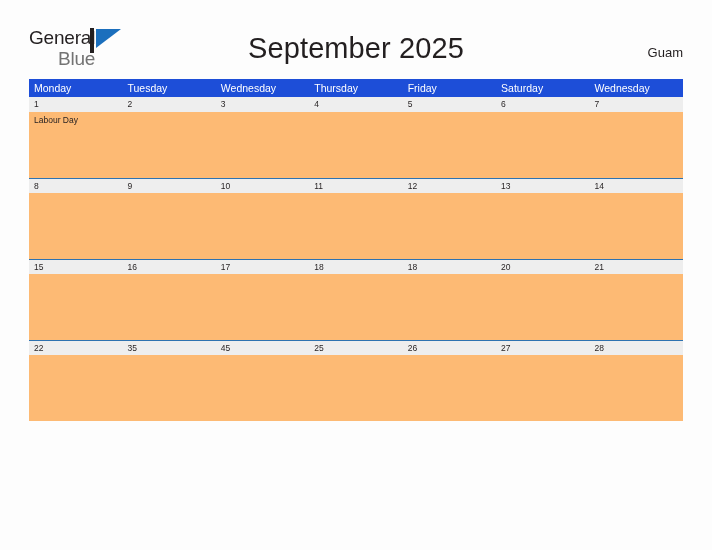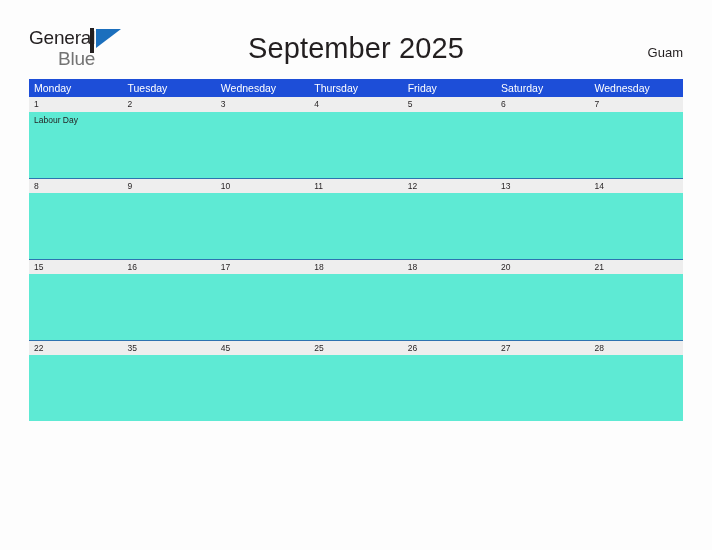--- a/index.html
+++ b/index.html
@@ -134,21 +134,21 @@
     white-space: nowrap;
     overflow: hidden;
   }
   .daynum.empty {
     color: transparent;
   }
 
   .week .events {
     display: flex;
     width: 100%;
-    background: #5eead4;
+    background: #fdba74;
     height: 66px;
   }
   .week.last .events {
     height: 66px;
   }
   .evcell {
     flex: 1 1 0;
     box-sizing: border-box;
     padding: 3px 4px 0 5px;
     overflow: hidden;

